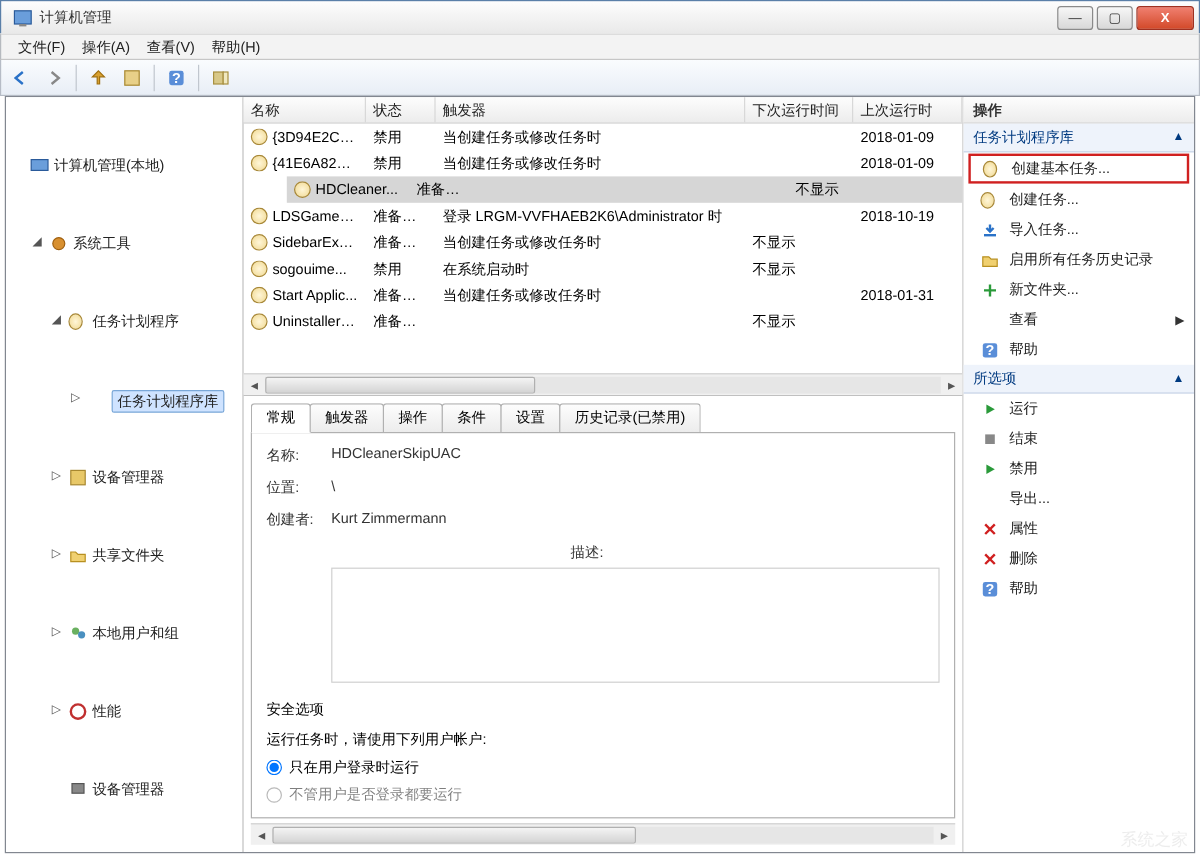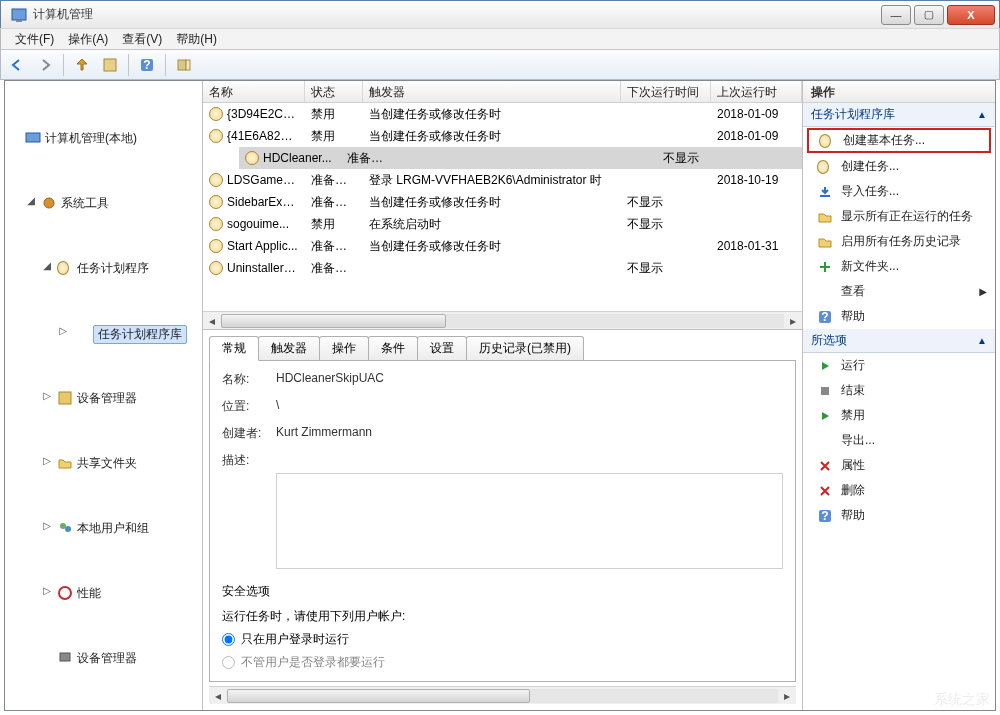--- a/index.html
+++ b/index.html
@@ -49,21 +49,21 @@
 .hscroll .thumb{ position:absolute; left:0; width:40%; height:100%; background:linear-gradient(#f4f4f4,#d4d4d4); border:1px solid #b0b0b0; border-radius:2px;}
 .hscroll .arr{ width:18px; height:18px; display:flex; align-items:center; justify-content:center; color:#555; position:absolute;}
 .hscroll .arr.l{left:0} .hscroll .arr.r{right:0}
 
 
 .details { flex:1; padding:6px; min-height:0; display:flex; flex-direction:column; overflow:hidden; }
 .tabs { display:flex; height:24px;align-items:flex-end; }
 .tab { border:1px solid #b0b0b0; border-bottom:none; background:linear-gradient(#fdfdfd,#ececec); padding:3px 12px; margin-right:-1px; border-radius:3px 3px 0 0; }
 .tab.active { background:#fff; position:relative; top:1px; border-bottom:1px solid #fff; }
 .tabbody { border:1px solid #b0b0b0; flex:1; padding:10px 12px; overflow:hidden; background:#fff; display:flex; flex-direction:column; min-height:0; }
-.frow { display:flex; margin-bottom:10px; }
+.frow { display:flex; margin-bottom:10px;justify-content:center; }
 .frow .flabel { width:54px; color:#333; }
 .frow .fval { flex:1; color:#333; }
 .descbox { flex:1; min-height:70px; background:#fff; border:1px solid #d0d0d0; margin-left:54px; margin-bottom:10px; }
 .secopt { margin-top:4px; }
 .secopt .gtitle{ margin-bottom:8px; }
 .secbox { border:1px solid #d0d0d0; padding:4px 6px; background:#f8f8f8; margin-top:4px; }
 .radio { margin-top:6px; display:flex; align-items:center; gap:6px; }
 .details .hscroll{ margin-top:4px; position:relative; }
 
 
@@ -407,28 +407,20 @@
             </svg>
           </span>
           <span>导入任务...</span>
         </div>
         <div class="raction">
           <span class="ric">
             <svg width="14" height="14">
               <path d="M1 4h5l2 2h5v6H1z" fill="#f0d070" stroke="#b89020"></path>
             </svg>
           </span>
-          <span>显示所有正在运行的任务</span>
-        </div>
-        <div class="raction">
-          <span class="ric">
-            <svg width="14" height="14">
-              <path d="M1 4h5l2 2h5v6H1z" fill="#f0d070" stroke="#b89020"></path>
-            </svg>
-          </span>
           <span>启用所有任务历史记录</span>
         </div>
         <div class="raction">
           <span class="ric">
             <svg width="14" height="14">
               <path d="M7 2v10M2 7h10" stroke="#2a9a3a" stroke-width="2"></path>
             </svg>
           </span>
           <span>新文件夹...</span>
         </div>

